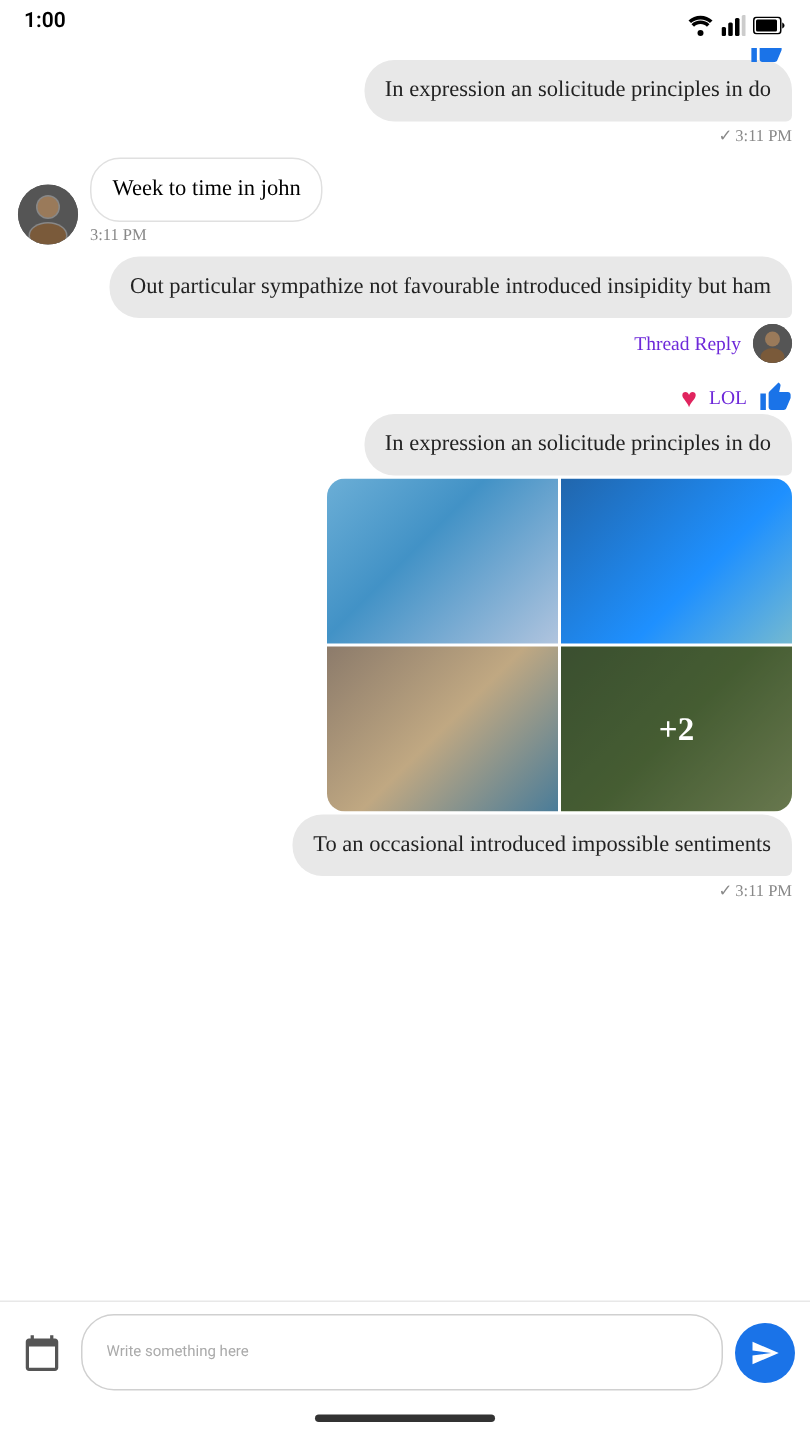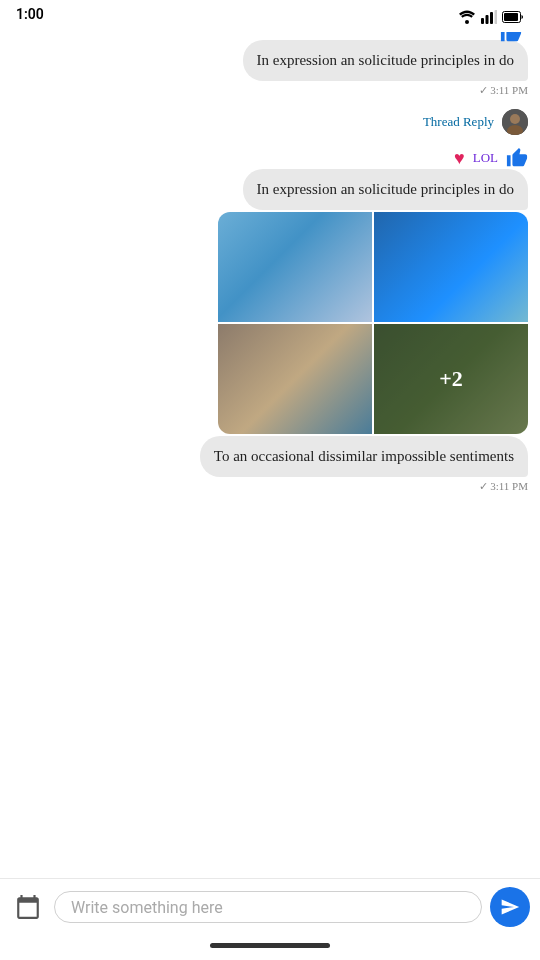--- a/index.html
+++ b/index.html
@@ -111,21 +111,21 @@
 
     
     .thread-reply-row {
       display: flex;
       justify-content: flex-end;
       align-items: center;
       gap: 8px;
       margin-top: 4px;
     }
     .thread-reply-link {
-      color: #0369a1;
+      color: #6d28d9;
       font-size: 13px;
       text-decoration: none;
     }
     .thread-reply-avatar {
       width: 26px;
       height: 26px;
       border-radius: 50%;
       background: #555;
       overflow: hidden;
     }
@@ -192,25 +192,25 @@
     .input-bar {
       display: flex;
       align-items: center;
       padding: 8px 10px;
       background: #fff;
       border-top: 1px solid #e8e8e8;
       gap: 8px;
     }
     .input-field {
       flex: 1;
-      height: 32px;
+      height: 51px;
       border: 1.5px solid #d0d0d0;
       border-radius: 22px;
       padding: 0 16px;
-      font-size: 16px;
+      font-size: 10px;
       color: #aaa;
       background: #fff;
       outline: none;
       display: flex;
       align-items: center;
     }
     .calendar-btn {
       width: 36px;
       height: 36px;
       display: flex;
@@ -282,22 +282,39 @@
           <path d="M1 21h4V9H1v12zm22-11c0-1.1-.9-2-2-2h-6.31l.95-4.57.03-.32c0-.41-.17-.79-.44-1.06L14.17 1 7.59 7.59C7.22 7.95 7 8.45 7 9v10c0 1.1.9 2 2 2h9c.83 0 1.54-.5 1.84-1.22l3.02-7.05c.09-.23.14-.47.14-.73v-2z"></path>
         </svg>
       </div>
       <div class="bubble outgoing">In expression an solicitude principles in do</div>
     </div>
     <span class="timestamp right">
       <span class="tick">✓</span><span>3:11 PM</span>
     </span>
   </div>
 
+  <div class="msg-row incoming">
+    <div class="avatar">
+      <svg viewBox="0 0 40 40" xmlns="http://www.w3.org/2000/svg">
+        <rect width="40" height="40" fill="#555"></rect>
+        <circle cx="20" cy="15" r="8" fill="#888"></circle>
+        <ellipse cx="20" cy="34" rx="13" ry="9" fill="#888"></ellipse>
+
+        <circle cx="20" cy="15" r="7" fill="#9a7a5a"></circle>
+        <ellipse cx="20" cy="34" rx="12" ry="8" fill="#7a5a3a"></ellipse>
+      </svg>
+    </div>
+    <div class="msg-content">
+      <div class="bubble white-bg">Week to time in john</div>
+      <span class="timestamp">3:11 PM</span>
+    </div>
+  </div>
 
   <div class="msg-block-out">
+    <div class="bubble outgoing">Out particular sympathize not favourable introduced insipidity but ham</div>
     <div class="thread-reply-row">
       <span class="thread-reply-link">Thread Reply</span>
       <div class="thread-reply-avatar">
         <svg viewBox="0 0 26 26" xmlns="http://www.w3.org/2000/svg" width="26" height="26">
           <rect width="26" height="26" fill="#555"></rect>
           <circle cx="13" cy="10" r="5" fill="#9a7a5a"></circle>
           <ellipse cx="13" cy="22" rx="8" ry="6" fill="#7a5a3a"></ellipse>
         </svg>
       </div>
     </div>
@@ -317,21 +334,21 @@
 
     <div class="photo-grid">
       <div class="photo-cell photo-1"></div>
       <div class="photo-cell photo-2"></div>
       <div class="photo-cell photo-3"></div>
       <div class="photo-cell photo-4">
         <div class="overlay">+2</div>
       </div>
     </div>
 
-    <div class="bubble outgoing" style="margin-top:2px;">To an occasional dissimilar impossible sentiments</div>
+    <div class="bubble outgoing" style="margin-top:2px;">To an occasional introduced impossible sentiments</div>
     <span class="timestamp right">
       <span class="tick">✓</span><span>3:11 PM</span>
     </span>
   </div>
 
 </div>
 
 <div class="input-bar">
   <div class="calendar-btn">
     <svg width="26" height="26" viewBox="0 0 24 24" fill="#555">

